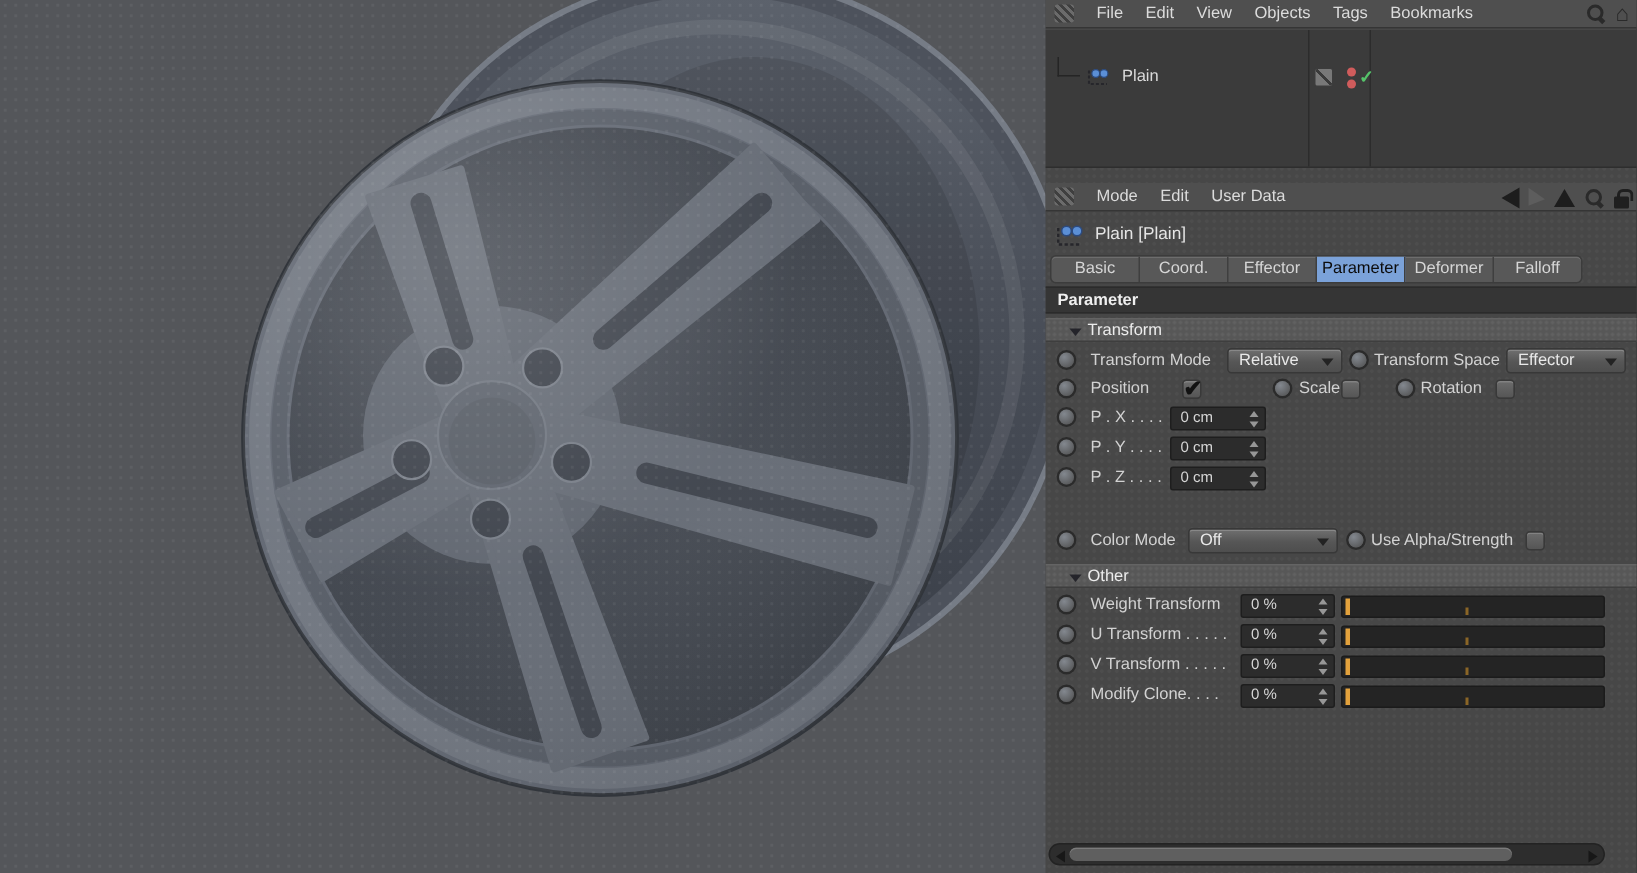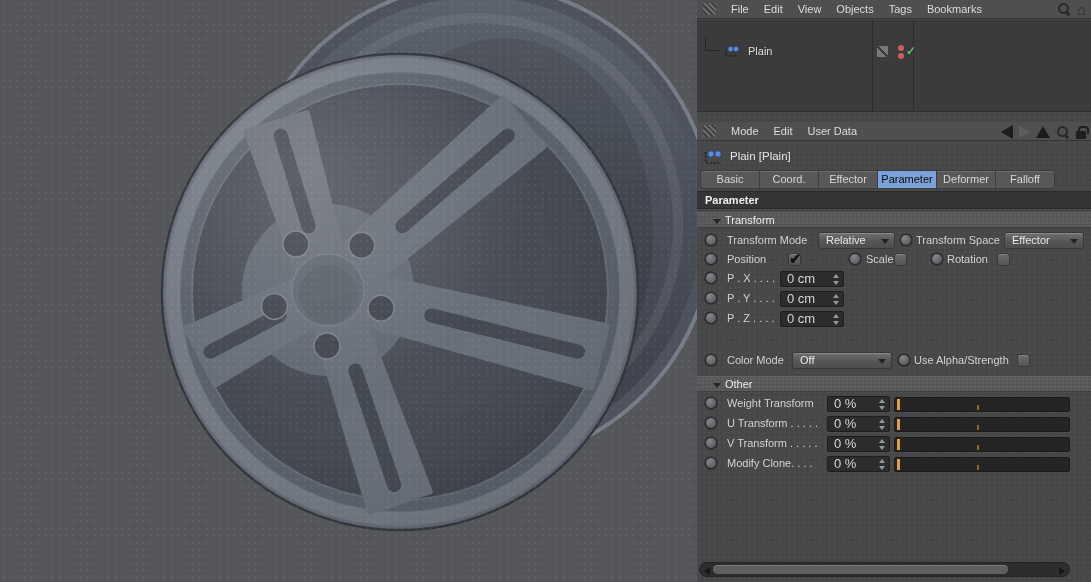--- a/index.html
+++ b/index.html
@@ -97,21 +97,21 @@
   .kcircle { position:absolute; top:4px; width:10px; height:10px; border-radius:50%;
     background:radial-gradient(circle at 35% 30%, #83888f, #4d4d4d); box-shadow:0 0 0 1.6px #2b2b2b; }
   .klabel { position:absolute; top:3px; font-size:11px; color:#d2d2d2; white-space:nowrap; }
   .dropdown { position:absolute; top:1px; height:17px; border-radius:3px;
     background:linear-gradient(#707070,#565656 55%,#4e4e4e); border:1px solid #383838;
     box-shadow:inset 0 1px 0 rgba(255,255,255,0.18);
     font-size:11px; color:#e9e9e9; line-height:15px; padding-left:7px; }
   .dropdown .arr { position:absolute; right:5px; top:6px; width:0; height:0;
     border-left:4px solid transparent; border-right:4px solid transparent; border-top:5px solid #232323; }
   .field { position:absolute; top:2px; height:16px; background:#2c2c2c; border:1px solid #1e1e1e; border-radius:2px;
-    font-size:13px; color:#d6d6d6; line-height:14px; padding-left:6px; }
+    font-size:10px; color:#d6d6d6; line-height:14px; padding-left:6px; }
   .spin { position:absolute; right:2px; top:1.5px; width:10px; height:11px; }
   .spin::before { content:""; position:absolute; left:2px; top:0; width:0; height:0;
     border-left:3.5px solid transparent; border-right:3.5px solid transparent; border-bottom:4px solid #979797; }
   .spin::after { content:""; position:absolute; left:2px; bottom:0; width:0; height:0;
     border-left:3.5px solid transparent; border-right:3.5px solid transparent; border-top:4px solid #979797; }
   .slider { position:absolute; top:2.5px; height:15px; background:#242424; border:1px solid #1b1b1b; border-radius:2px; }
   .slider .handle { position:absolute; left:2px; top:1px; bottom:1px; width:3px; background:#e2a13c; }
   .slider .tick { position:absolute; left:47%; bottom:1px; width:2px; height:5px; background:#8a6526; }
   .checkbox { position:absolute; top:3px; width:13px; height:13px; border-radius:3px;
     background:linear-gradient(#6c6c6c,#555); border:1px solid #393939; box-shadow:inset 0 1px 0 rgba(255,255,255,0.16); }

